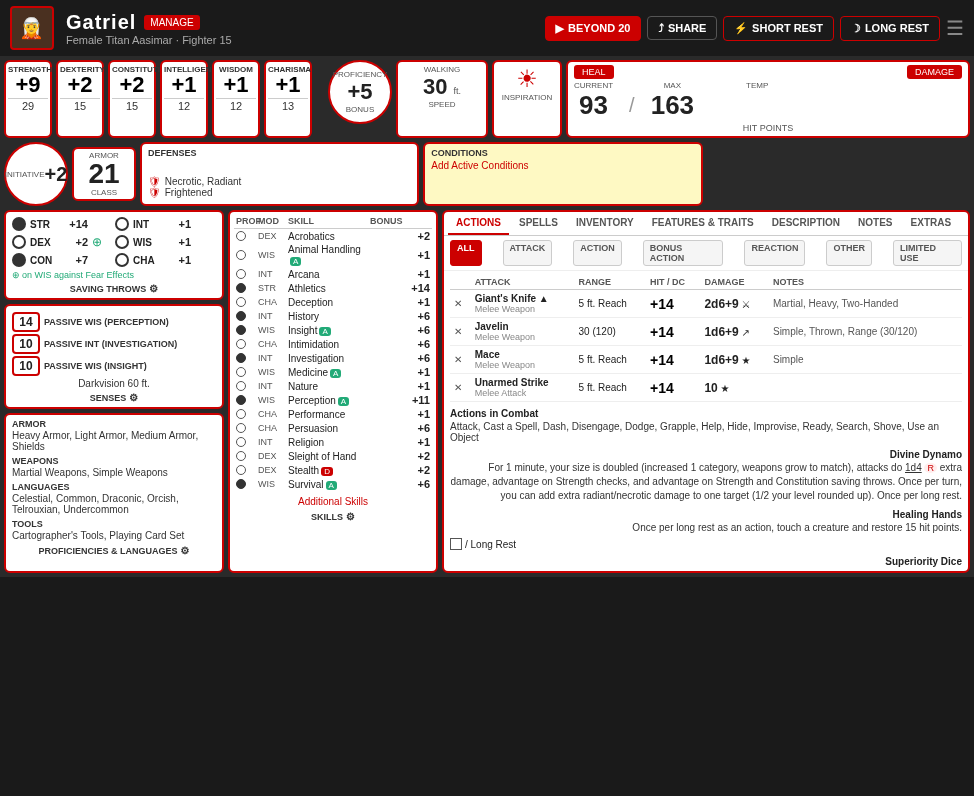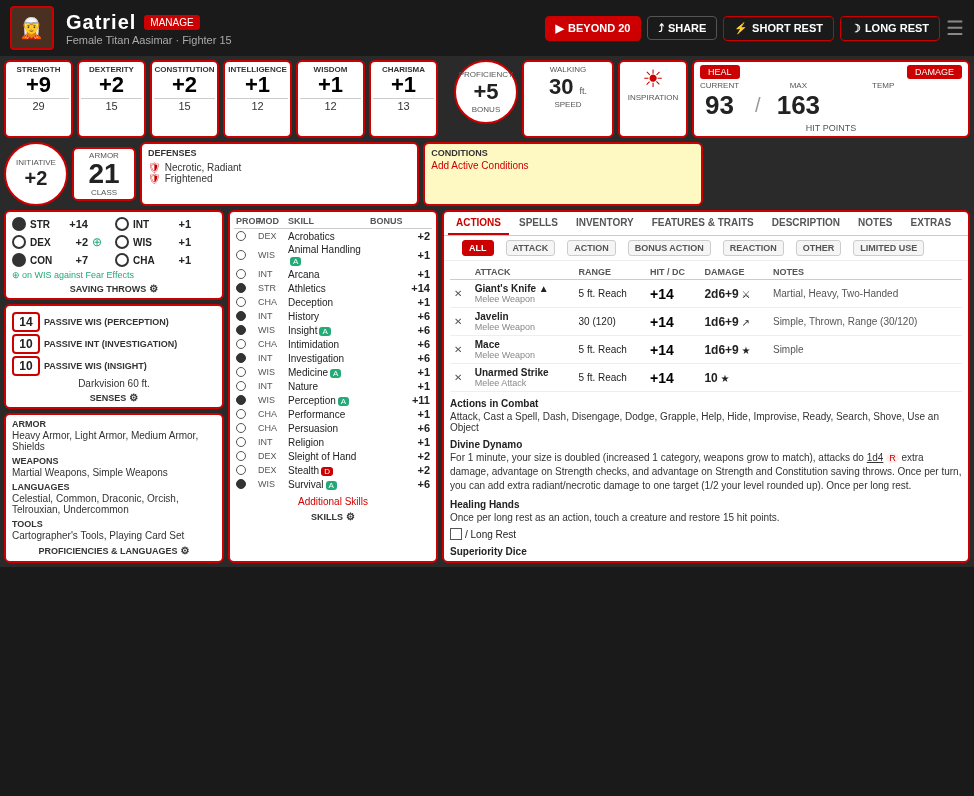--- a/index.html
+++ b/index.html
@@ -64,21 +64,21 @@
     .stats-row {
       display: flex;
       gap: 4px;
       align-items: stretch;
     }
 
     .stat-box {
       background: #fff;
       border: 2px solid #c00;
       border-radius: 6px;
-      width: 69px;
+      width: 48px;
       text-align: center;
       padding: 3px 2px;
     }
     .stat-label { font-size: 8px; font-weight: bold; text-transform: uppercase; color: #333; }
     .stat-modifier { font-size: 22px; font-weight: bold; color: #000; line-height: 1; }
     .stat-score { font-size: 11px; color: #333; border-top: 1px solid #ccc; margin-top: 2px; padding-top: 1px; }
 
     .proficiency-box {
       background: #fff;
       border: 2px solid #c00;
@@ -138,21 +138,21 @@
     
     .second-row {
       display: flex;
       gap: 4px;
     }
     .initiative-box {
       background: #fff;
       border: 2px solid #c00;
       border-radius: 50%;
       width: 64px; height: 64px;
-      display: flex; flex-direction: column;
+      display: flex; flex-direction: row;
       align-items: center; justify-content: center;
     }
     .init-label { font-size: 8px; text-transform: uppercase; color: #555; }
     .init-value { font-size: 20px; font-weight: bold; }
 
     .armor-box {
       background: #fff;
       border: 2px solid #c00;
       border-radius: 6px;
       width: 64px;
@@ -164,21 +164,21 @@
     .armor-value { font-size: 28px; font-weight: bold; line-height: 1; }
     .armor-sub { font-size: 8px; color: #555; }
 
     .defenses-box {
       background: #fff;
       border: 2px solid #c00;
       border-radius: 6px;
       flex: 1;
       padding: 4px 6px;
     }
-    .def-title { font-size: 9px; font-weight: bold; text-transform: uppercase; color: #333; margin-bottom: 4px; }
+    .def-title { font-size: 9px; font-weight: bold; text-transform: uppercase; color: #333; margin-bottom: 18px; }
     .def-item { font-size: 10px; color: #333; display: flex; align-items: center; gap: 4px; }
     .def-dot { color: #c00; }
 
     .conditions-box {
       background: #fef9c3;
       border: 2px solid #c00;
       border-radius: 6px;
       flex: 1;
       padding: 4px 6px;
     }
@@ -336,22 +336,22 @@
       cursor: pointer;
       border-bottom: 2px solid transparent;
     }
     .tab.active {
       color: #c00;
       border-bottom: 2px solid #c00;
     }
 
     .sub-tabs-row {
       display: flex;
-      gap: 12px;
-      padding: 4px 18px;
+      gap: 21px;
+      padding: 4px 6px;
       border-bottom: 1px solid #eee;
     }
     .sub-tab {
       padding: 2px 6px;
       font-size: 9px;
       font-weight: bold;
       text-transform: uppercase;
       border: 1px solid #ccc;
       border-radius: 3px;
       cursor: pointer;
@@ -393,21 +393,21 @@
     .attack-name { font-weight: bold; font-size: 10px; }
     .attack-sub { font-size: 9px; color: #888; }
     .hit-bonus { font-size: 14px; font-weight: bold; color: #000; }
     .damage-val { font-size: 12px; font-weight: bold; }
     .notes-text { font-size: 9px; color: #555; }
 
     .combat-section { margin-top: 4px; }
     .combat-title { font-size: 10px; font-weight: bold; margin-bottom: 2px; }
     .combat-text { font-size: 10px; color: #333; }
 
-    .feature-section { margin-top: 6px; }
+    .feature-section { margin-top: 6px; text-align: right; }
     .feature-title { font-size: 10px; font-weight: bold; }
     .feature-text { font-size: 10px; color: #333; line-height: 1.4; margin-top: 1px; }
 
     .healing-checkbox {
       width: 12px; height: 12px;
       border: 1.5px solid #555;
       display: inline-block;
       vertical-align: middle;
       margin-right: 3px;
     }

